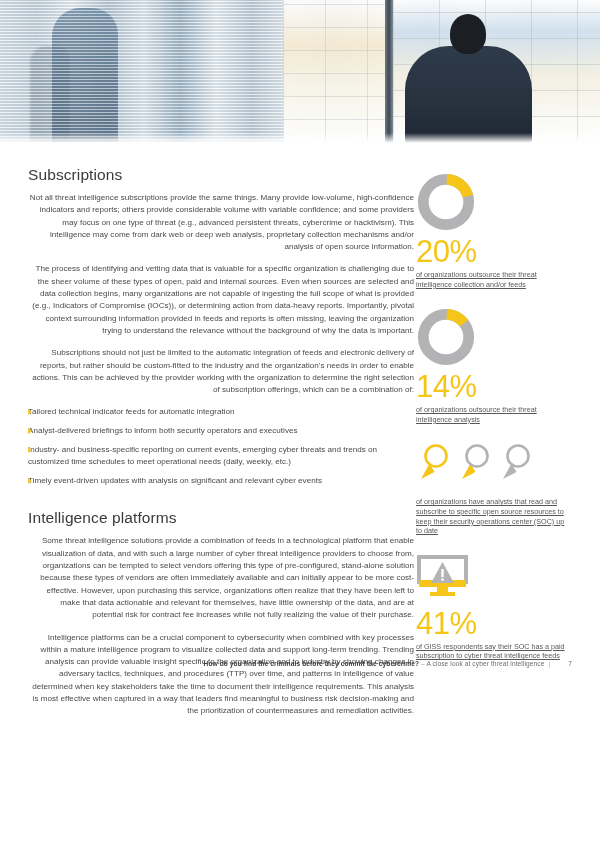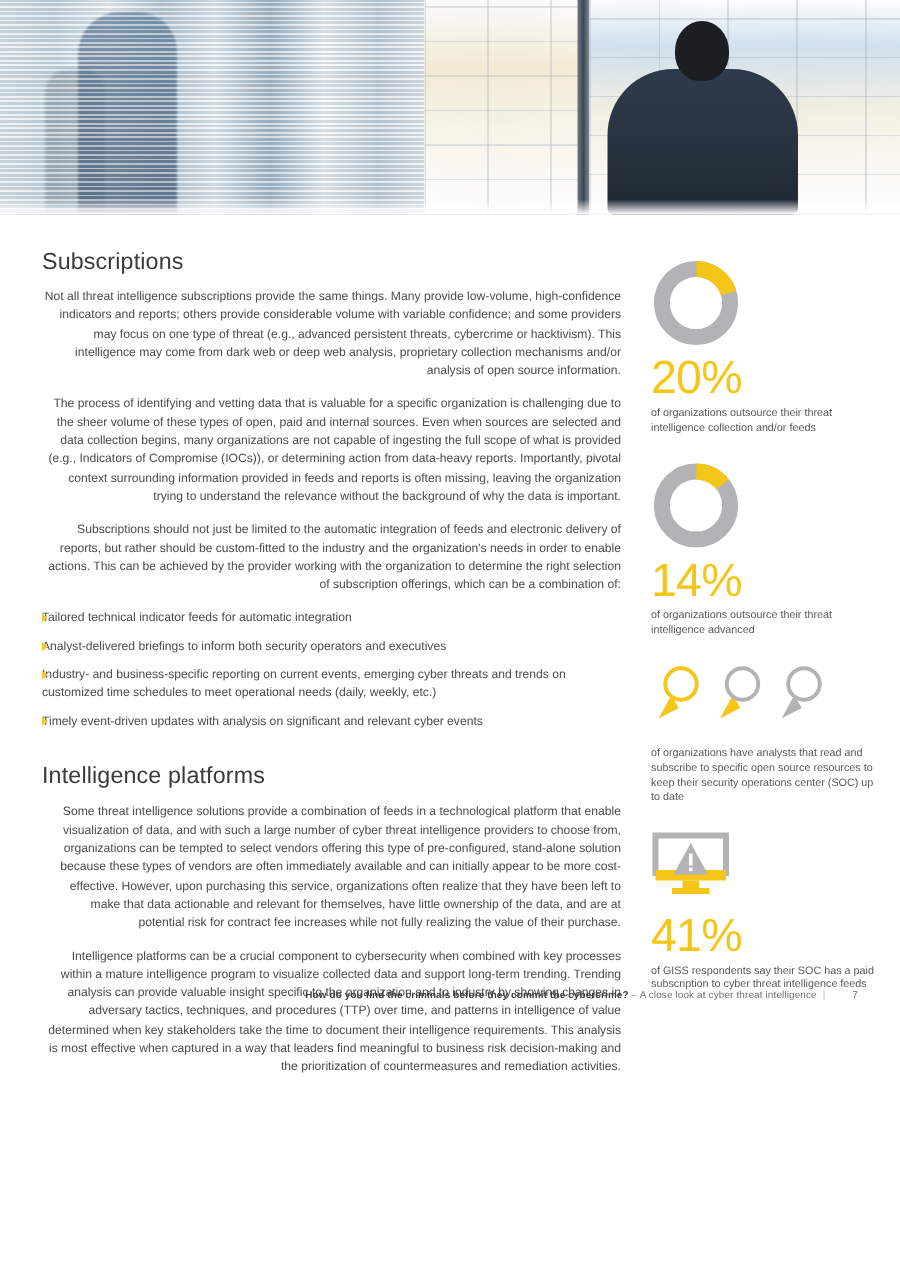--- a/index.html
+++ b/index.html
@@ -109,31 +109,32 @@
   ul.bullets li .bullet-arrow {
     position:absolute; left:0; top:2.8px;
     width:0; height:0;
     border-left: 4.5px solid #f2c73a;
     border-top: 3.3px solid transparent;
     border-bottom: 3.3px solid transparent;
   }
   .sec-gap { height: 12px; }
 
   
-  .stats { position:absolute; left:434px; top:172px; width:150px; }
+  .stats { position:absolute; left:416px; top:172px; width:150px; }
   .stat { position:relative; margin-bottom: 18px; }
   .stat-figure { height: 62px; position:relative; }
   .stat-number {
     font-size: 31px; line-height: 31px; color:#f5c518;
     font-weight: 400; letter-spacing:-0.5px;
     margin-top: 2px;
   }
   .stat-caption {
     font-size: 7.2px; line-height: 9.6px; color:#58585b;
     margin-top: 3px;
+    text-decoration: underline;
   }
 
   
   .donut { width:60px; height:60px; }
 
   
   .mags { display:flex; gap:5px; align-items:flex-start; height:52px; }
 
   
   .monitor { width:58px; height:50px; }
@@ -222,21 +223,21 @@
     </div>
 
     <div class="stat">
       <div class="stat-figure">
         <svg class="donut" viewBox="0 0 42 42">
           <circle cx="21" cy="21" r="15.9" fill="none" stroke="#b3b3b6" stroke-width="7.5"></circle>
           <circle cx="21" cy="21" r="15.9" fill="none" stroke="#f5c518" stroke-width="7.5" stroke-dasharray="14 86" stroke-dashoffset="25"></circle>
         </svg>
       </div>
       <div class="stat-number">14%</div>
-      <div class="stat-caption">of organizations outsource their threat intelligence advanced</div>
+      <div class="stat-caption">of organizations outsource their threat intelligence analysis</div>
     </div>
 
     <div class="stat">
       <div class="mags">
         <svg width="36" height="44" viewBox="0 0 36 44">
           <path d="M13.5 21.5 L5 37 L18.5 30 Z" fill="#f5c518"></path>
           <circle cx="20" cy="14" r="10.5" fill="none" stroke="#f5c518" stroke-width="2.6"></circle>
         </svg>
         <svg width="36" height="44" viewBox="0 0 36 44">
           <path d="M13.5 21.5 L5 37 L18.5 30 Z" fill="#f5c518"></path>

